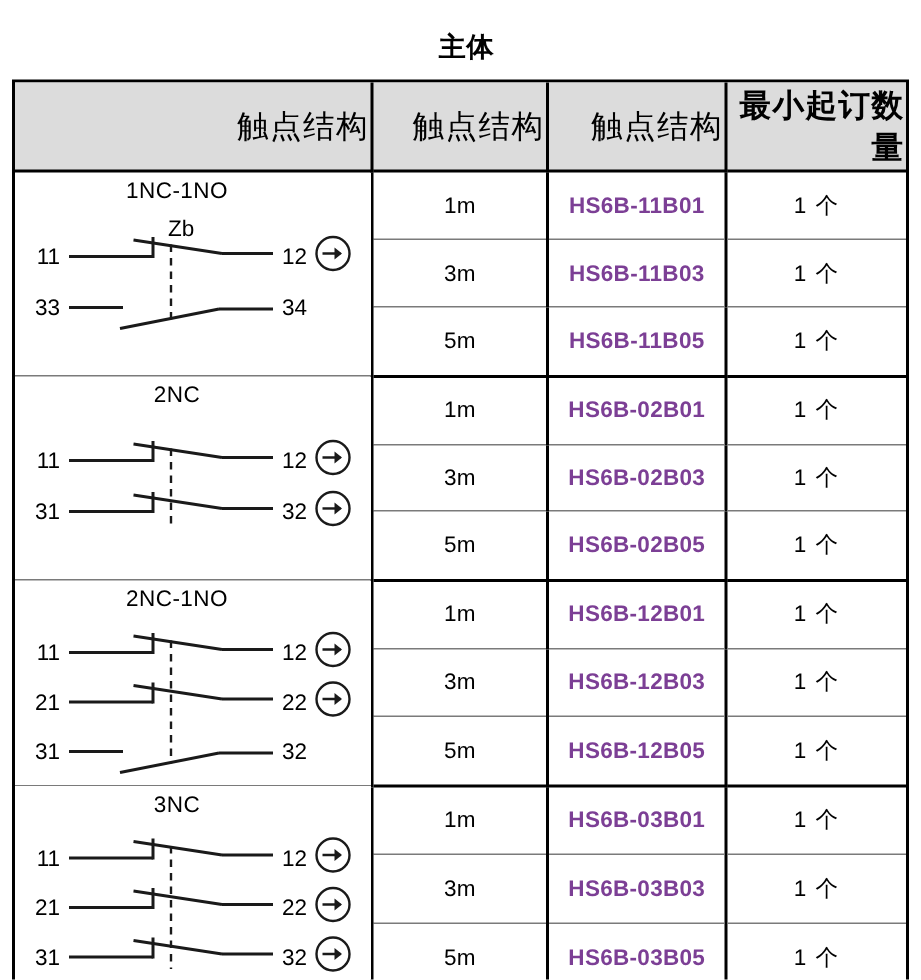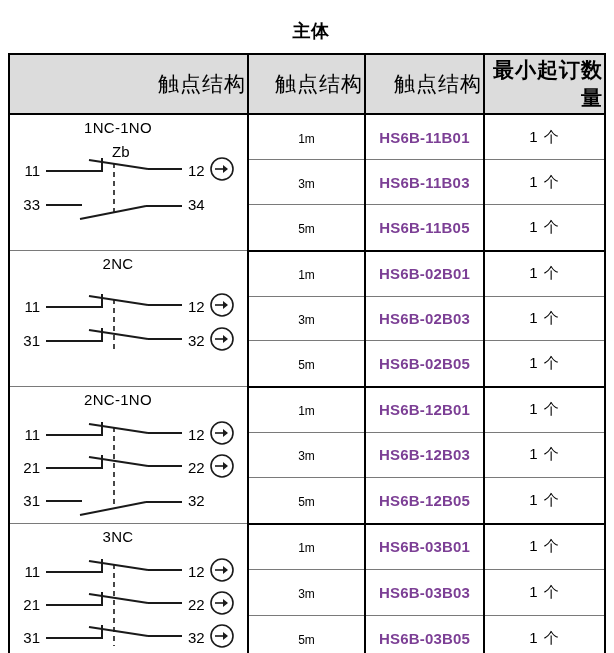--- a/index.html
+++ b/index.html
@@ -116,21 +116,21 @@
 
   
   .model {
     color: #7c3f95;
     font-weight: bold;
     font-size: 15px;
     letter-spacing: 0.2px;
     margin-top: 44px;
   }
   .qty { font-size: 15px; letter-spacing: 1px; }
-  .len { font-size: 12px; }
+  .len { font-size: 15px; }
 </style>
 </head>
 <body>
 
 <div class="page-head">
   <div class="h-sub">主体</div>
 </div>
 
 <div class="tbl-wrap">
   <table class="spec">

